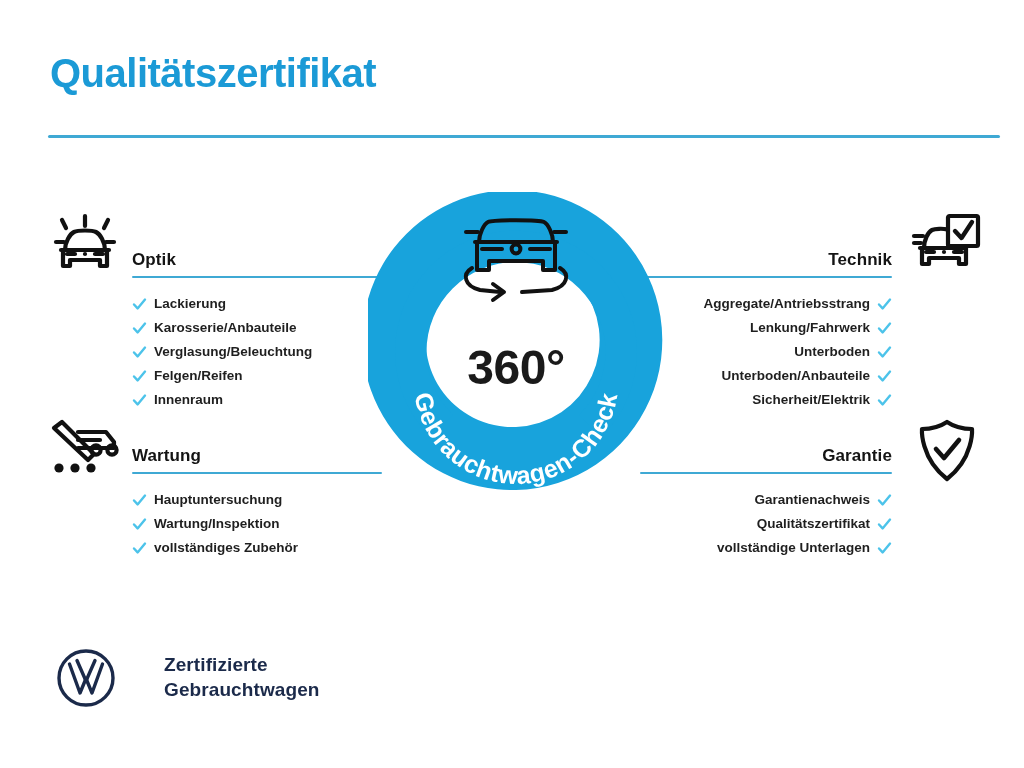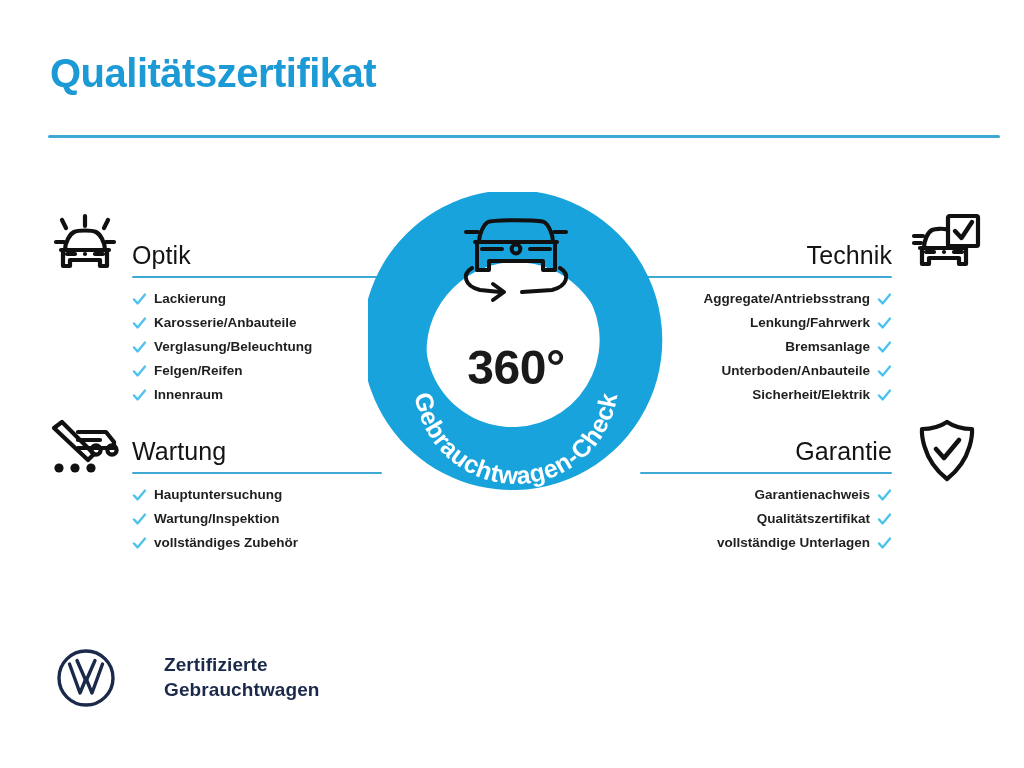--- a/index.html
+++ b/index.html
@@ -49,43 +49,43 @@
   .section {
     position: absolute;
   }
   .section-head {
     position: relative;
     height: 42px;
   }
   .section-title {
     position: absolute;
     bottom: 8px;
-    font-size: 25px;
-    font-weight: 400;
+    font-size: 17px;
+    font-weight: 700;
     color: #141414;
     letter-spacing: 0.1px;
     white-space: nowrap;
   }
   .section-rule {
     position: absolute;
     bottom: 0;
     height: 2px;
     background: #3fa9d4;
     border-radius: 2px;
   }
 
   .item-list {
     list-style: none;
     margin: 0;
     padding: 0;
     margin-top: 14px;
   }
   .item {
     display: flex;
-    align-items: flex-start;
+    align-items: center;
     font-size: 13.5px;
     font-weight: 600;
     color: #1f1f1f;
     line-height: 1.0;
     height: 24px;
     white-space: nowrap;
   }
   .check {
     width: 15px;
     height: 15px;
@@ -256,21 +256,21 @@
       </li>
       <li class="item">
         <span>Lenkung/Fahrwerk</span>
         <span class="check">
           <svg width="15" height="15" viewBox="0 0 15 15">
               <path d="M2 7.5 L5.6 11.4 L13 2.6" stroke="#4cc3ea" stroke-width="2.4" fill="none" stroke-linecap="round" stroke-linejoin="round"></path>
             </svg>
         </span>
       </li>
       <li class="item">
-        <span>Bremsanlage</span>
+        <span>Unterboden</span>
         <span class="check">
           <svg width="15" height="15" viewBox="0 0 15 15">
               <path d="M2 7.5 L5.6 11.4 L13 2.6" stroke="#4cc3ea" stroke-width="2.4" fill="none" stroke-linecap="round" stroke-linejoin="round"></path>
             </svg>
         </span>
       </li>
       <li class="item">
         <span>Unterboden/Anbauteile</span>
         <span class="check">
           <svg width="15" height="15" viewBox="0 0 15 15">

